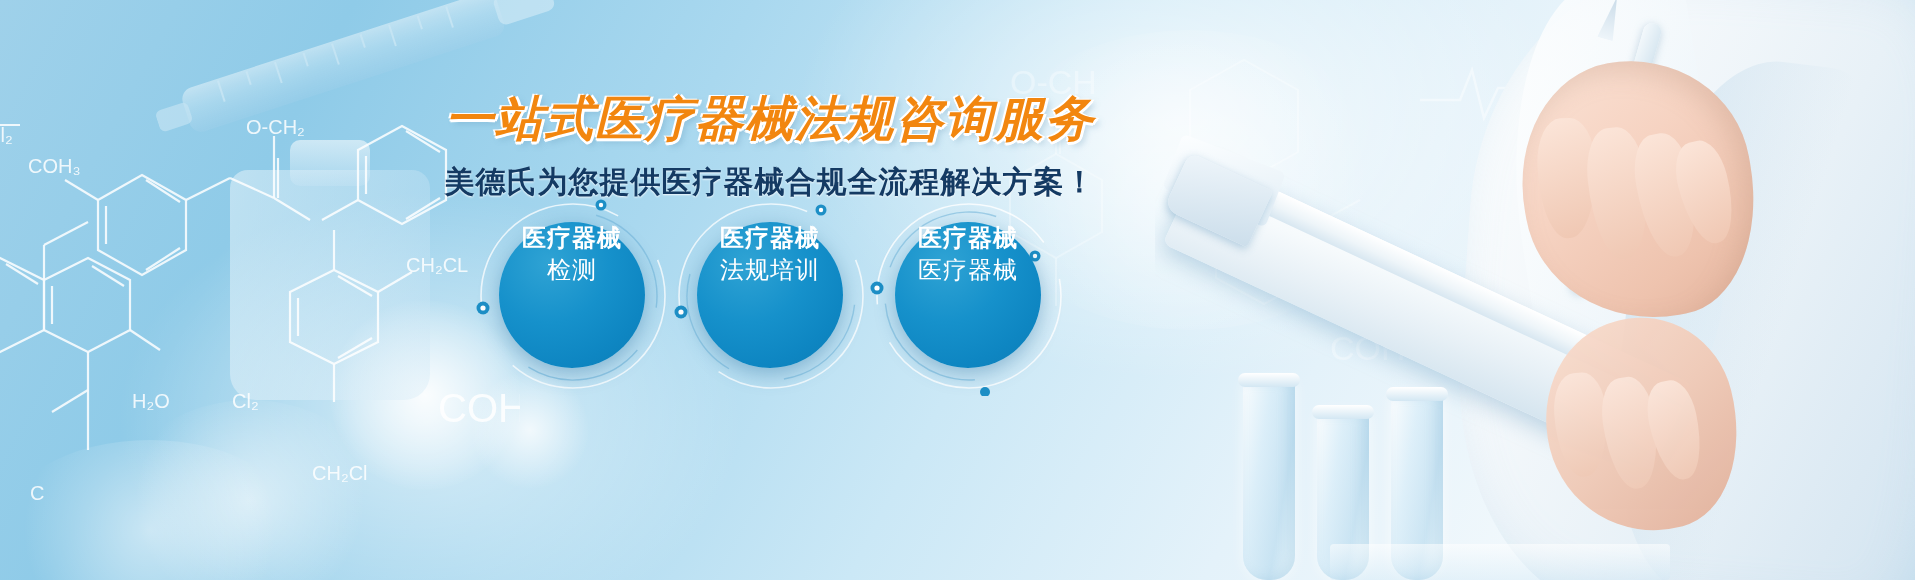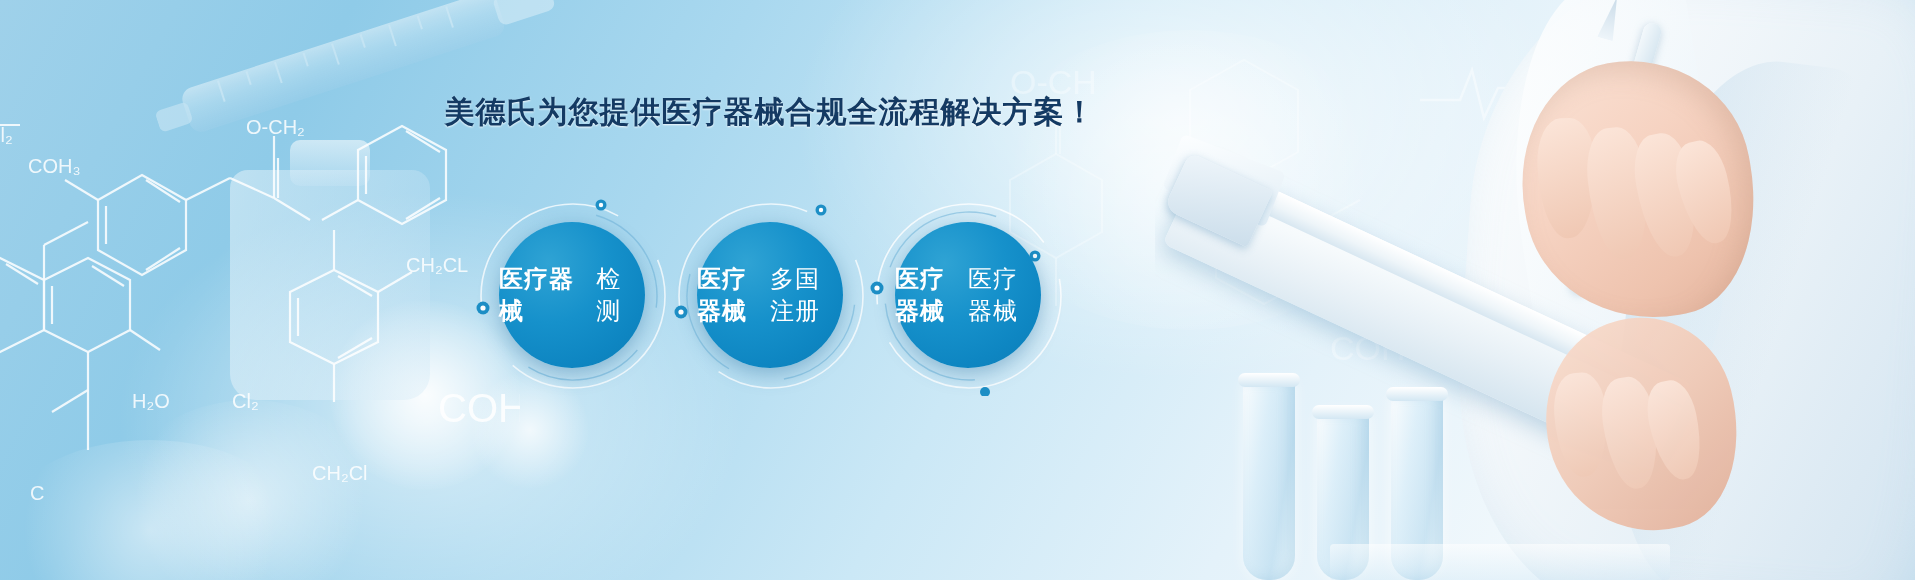--- a/index.html
+++ b/index.html
@@ -161,20 +161,21 @@
     text-shadow:
        2px  2px 0 #ffffff,
       -2px -1px 0 #ffffff,
        3px  0   0 #ffffff,
       -1px  2px 0 #ffffff,
        0    3px 0 #ffffff,
        4px  4px 6px rgba(90,140,175,.35);
     white-space:nowrap;
   }
   .subtitle{
+    margin-top:16px;
     font-size:30px; font-weight:bold; color:#143a63;
     letter-spacing:1px;
     text-shadow:0 1px 2px rgba(255,255,255,.85);
     white-space:nowrap;
   }
 
   
   .circles{
     position:absolute; left:0; top:222px; width:1540px;
     display:flex; justify-content:center; align-items:flex-start;
@@ -184,22 +185,22 @@
   .circle-wrap{ position:relative; width:146px; height:146px; }
 
   .ring-deco{ position:absolute; left:-28px; top:-26px; width:204px; height:200px; pointer-events:none; }
   .ring-deco svg{ width:100%; height:100%; }
 
   .circle{
     position:absolute; left:0; top:0;
     width:146px; height:146px; border-radius:50%;
     background:radial-gradient(circle at 34% 28%, #2fa3d4 0%, #1691cb 42%, #0e86c2 72%, #0b7cb6 100%);
     box-shadow:0 6px 20px rgba(20,95,145,.35);
-    display:flex; flex-direction:row;
-    align-items:center; justify-content:center;
+    display:flex; flex-direction:column;
+    align-items:center; 
     color:#ffffff;
   }
   .circle-l1{ font-size:24px; font-weight:bold; line-height:1.32; letter-spacing:1px; }
   .circle-l2{ font-size:24px; font-weight:normal; line-height:1.32; letter-spacing:1px; }
 
   
   .ecg{ position:absolute; left:1420px; top:40px; width:300px; height:90px; opacity:.55; }
 </style>
 </head>
 <body>
@@ -324,20 +325,21 @@
     </svg>
   </div>
 
   <div class="ecg">
     <svg viewBox="0 0 300 90">
       <polyline fill="none" stroke="rgba(255,255,255,.75)" stroke-width="2.5" points="0,60 40,60 52,30 64,78 78,48 110,48 126,20 140,70 152,48 190,48 206,26 218,72 232,50 300,50"></polyline>
     </svg>
   </div>
 
   <div class="headings">
+    <div class="title">一站式医疗器械法规咨询服务</div>
     <div class="subtitle">美德氏为您提供医疗器械合规全流程解决方案！</div>
   </div>
 
   <div class="circles">
 
     <div class="circle-wrap">
       <div class="ring-deco">
         <svg viewBox="0 0 204 200">
           <circle cx="102" cy="100" r="92" fill="none" stroke="rgba(255,255,255,.75)" stroke-width="1.6" stroke-dasharray="210 60"></circle>
           <circle cx="102" cy="100" r="84" fill="none" stroke="rgba(120,185,220,.65)" stroke-width="1.4" stroke-dasharray="120 240" transform="rotate(40 102 100)"></circle>
@@ -359,21 +361,21 @@
           <circle cx="102" cy="100" r="92" fill="none" stroke="rgba(255,255,255,.75)" stroke-width="1.6" stroke-dasharray="200 70"></circle>
           <circle cx="102" cy="100" r="84" fill="none" stroke="rgba(120,185,220,.6)" stroke-width="1.4" stroke-dasharray="110 250" transform="rotate(120 102 100)"></circle>
           <circle cx="12" cy="116" r="6.5" fill="#1d8fc6"></circle>
           <circle cx="12" cy="116" r="2.6" fill="#ffffff"></circle>
           <circle cx="152" cy="14" r="5.5" fill="#1d8fc6"></circle>
           <circle cx="152" cy="14" r="2.2" fill="#ffffff"></circle>
         </svg>
       </div>
       <div class="circle">
         <div class="circle-l1">医疗器械</div>
-        <div class="circle-l2">多国注册</div>
+        <div class="circle-l2">法规培训</div>
       </div>
     </div>
 
     <div class="circle-wrap">
       <div class="ring-deco">
         <svg viewBox="0 0 204 200">
           <circle cx="102" cy="100" r="92" fill="none" stroke="rgba(255,255,255,.8)" stroke-width="1.6" stroke-dasharray="240 40"></circle>
           <circle cx="102" cy="100" r="84" fill="none" stroke="rgba(120,185,220,.6)" stroke-width="1.4" stroke-dasharray="130 230" transform="rotate(200 102 100)"></circle>
           <circle cx="10" cy="92" r="6.5" fill="#1d8fc6"></circle>
           <circle cx="10" cy="92" r="2.6" fill="#ffffff"></circle>

